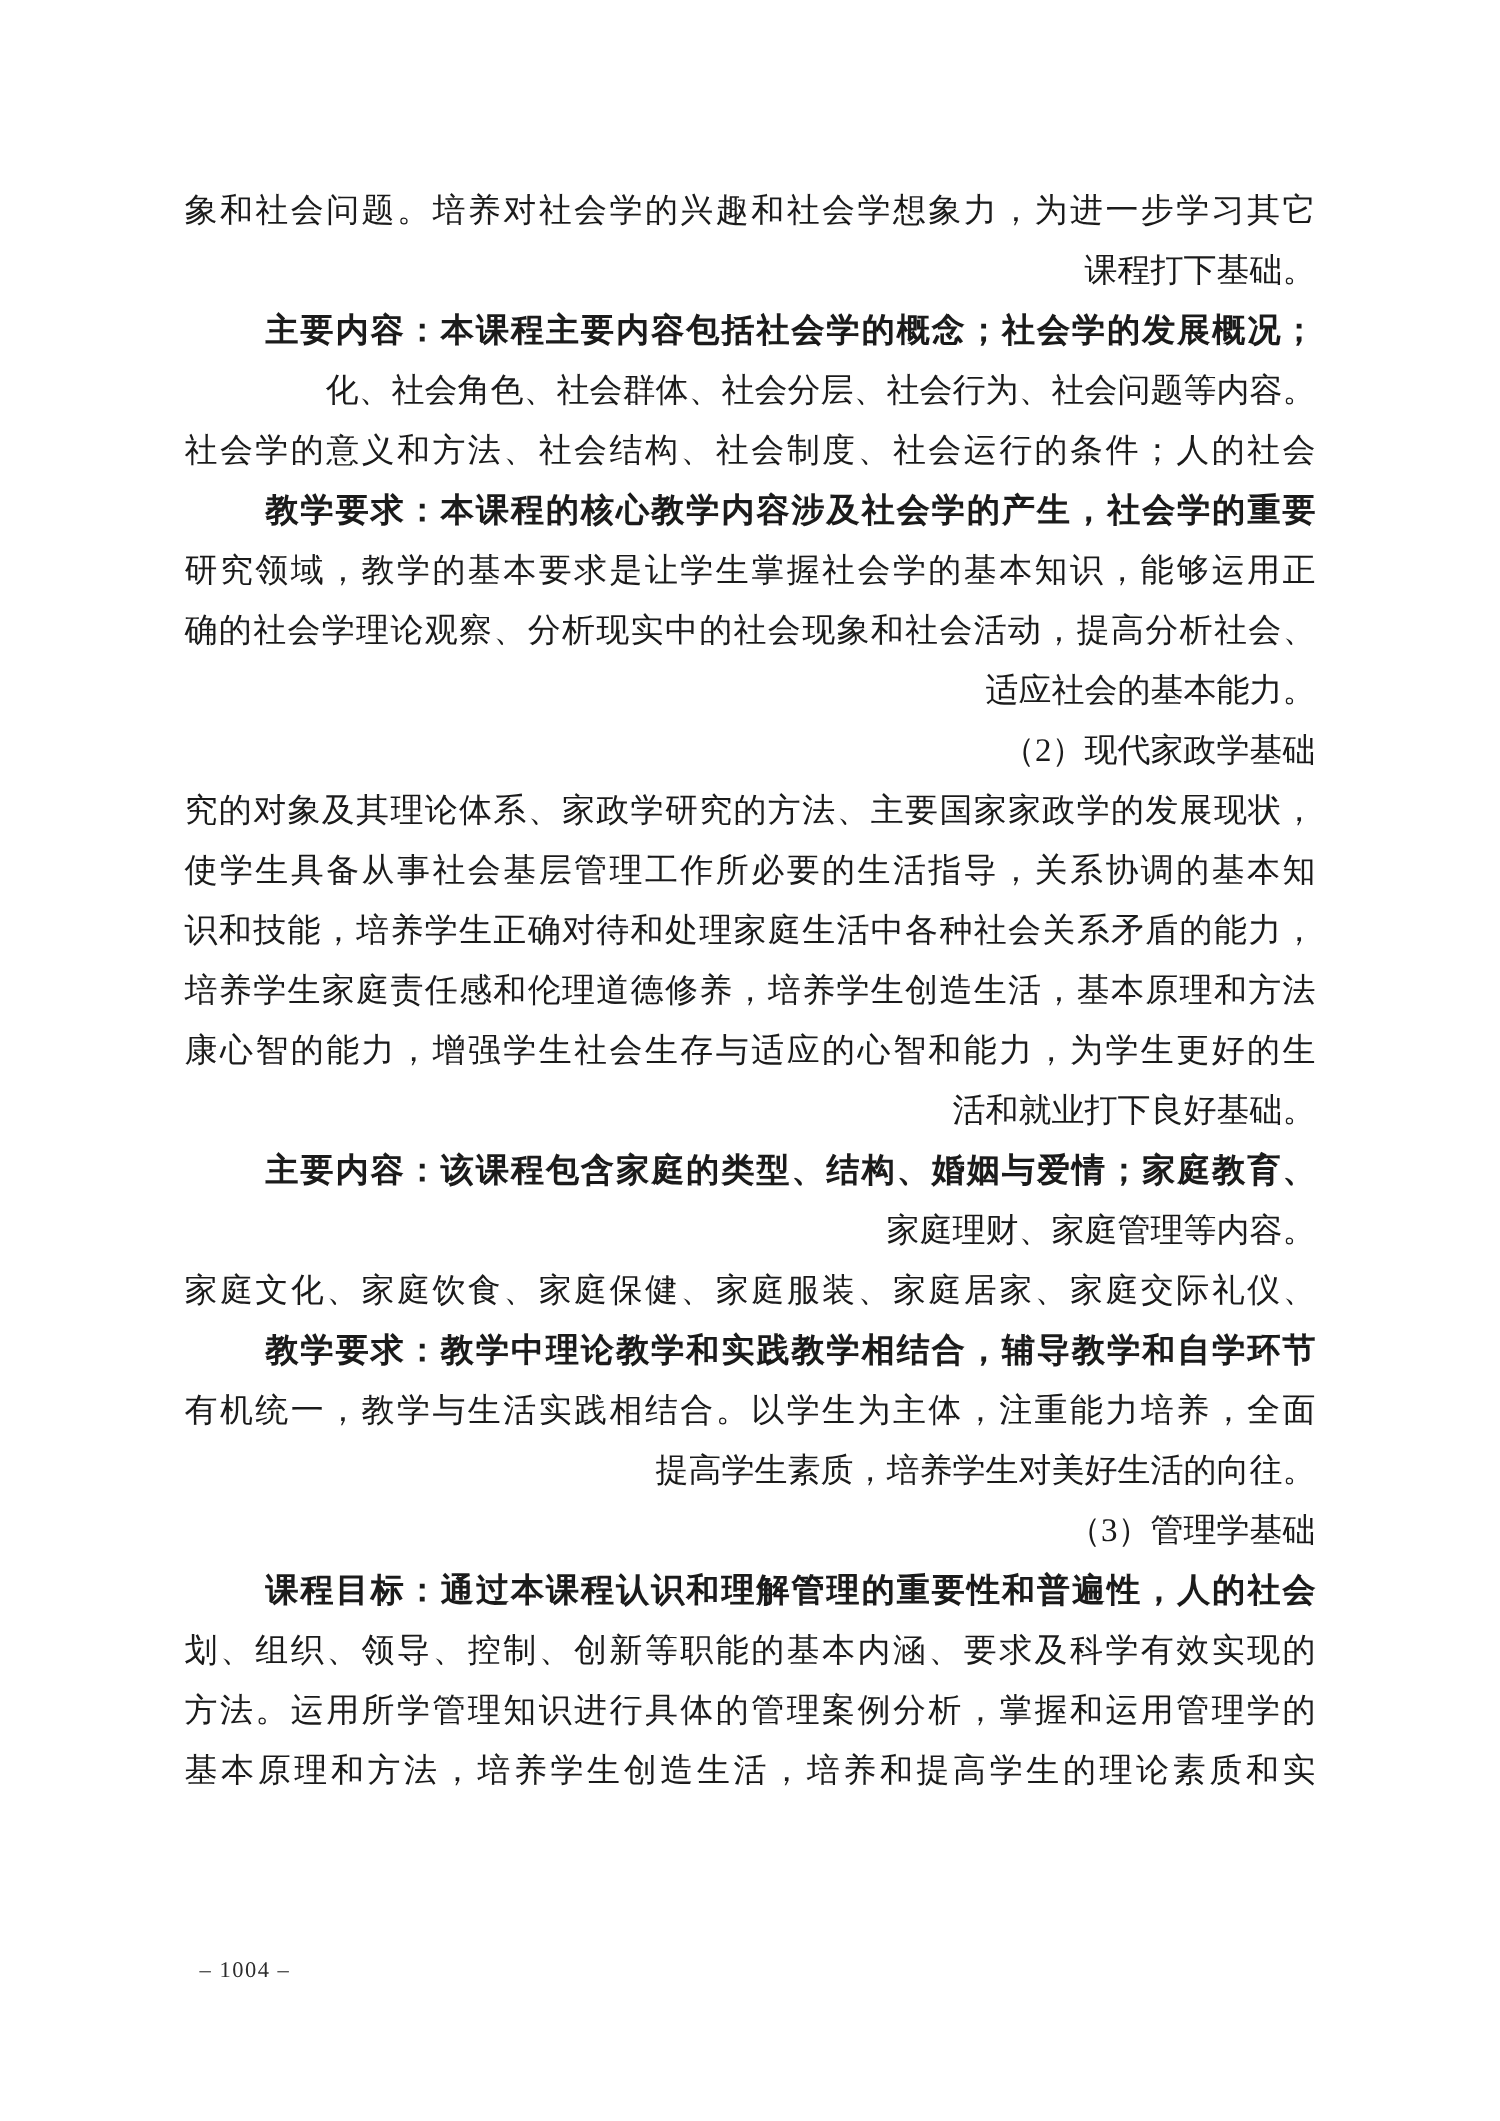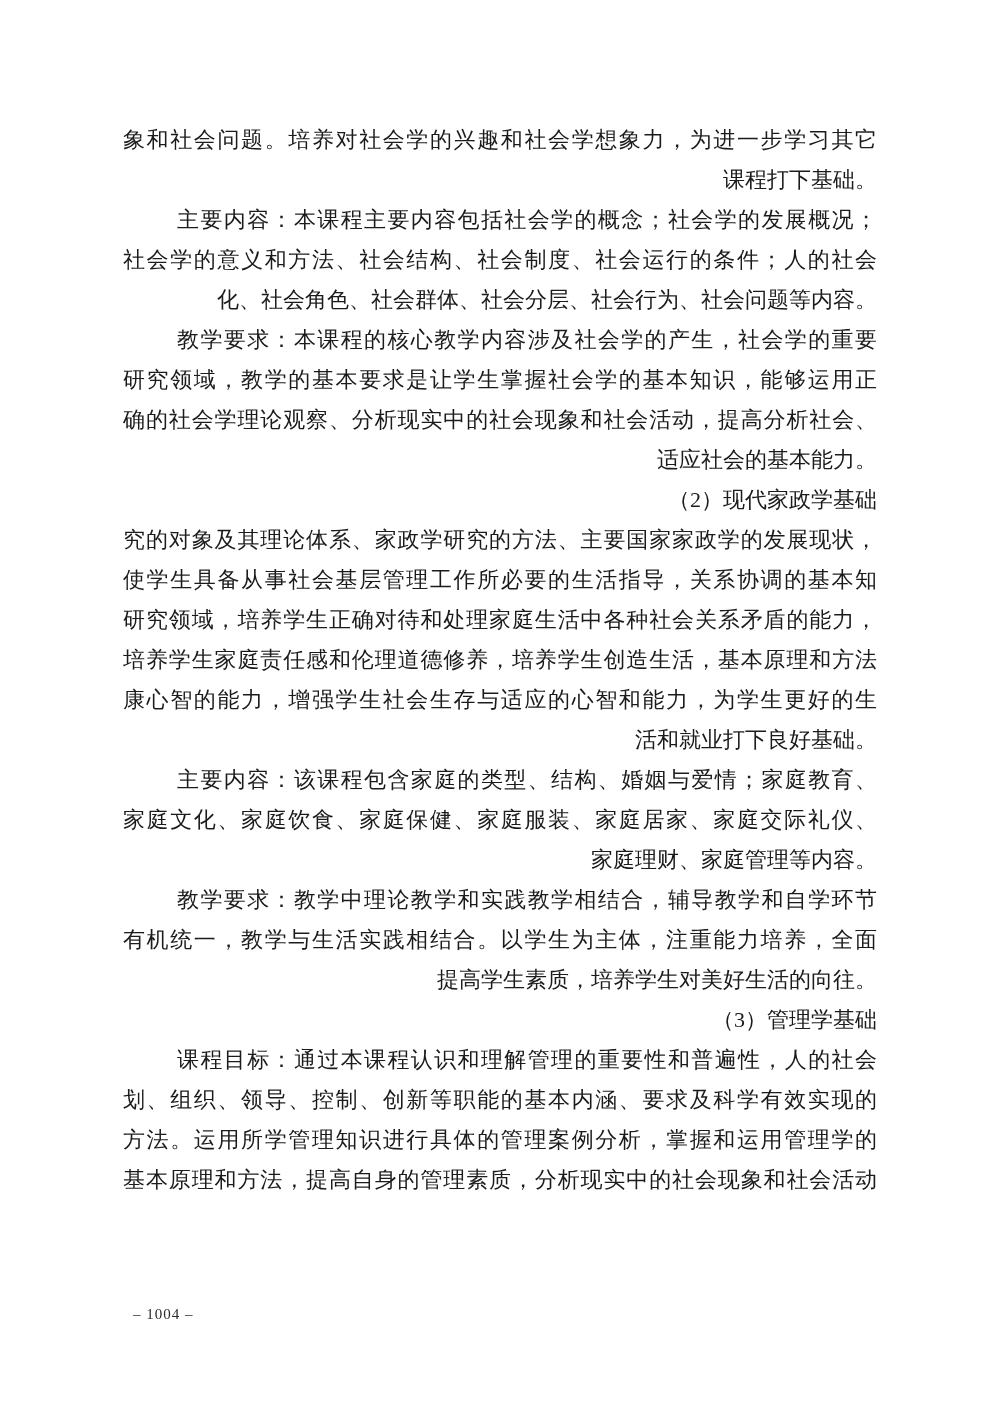--- a/index.html
+++ b/index.html
@@ -29,20 +29,21 @@
     white-space: normal;
     text-align: right;
     color: #1b1b1b;
   }
   .line.just {
     text-align: justify;
     text-align-last: justify;
   }
   .ind-para {
     text-indent: 54px;
+    font-weight: bold;
   }
   .ind-heading {
     text-indent: 40px;
   }
   .pageno {
     position: absolute;
     left: 133px;
     top: 1299px;
     font-size: 15px;
     line-height: 30px;
@@ -52,41 +53,41 @@
 </style>
 </head>
 <body>
 
 <div class="page">
 
   <div class="doc-body">
       <div class="line just">象和社会问题。培养对社会学的兴趣和社会学想象力，为进一步学习其它</div>
       <div class="line">课程打下基础。</div>
       <div class="line ind-para just">主要内容：本课程主要内容包括社会学的概念；社会学的发展概况；</div>
+      <div class="line">化、社会角色、社会群体、社会分层、社会行为、社会问题等内容。</div>
       <div class="line just">社会学的意义和方法、社会结构、社会制度、社会运行的条件；人的社会</div>
-      <div class="line">化、社会角色、社会群体、社会分层、社会行为、社会问题等内容。</div>
       <div class="line ind-para just">教学要求：本课程的核心教学内容涉及社会学的产生，社会学的重要</div>
       <div class="line just">研究领域，教学的基本要求是让学生掌握社会学的基本知识，能够运用正</div>
       <div class="line just">确的社会学理论观察、分析现实中的社会现象和社会活动，提高分析社会、</div>
       <div class="line">适应社会的基本能力。</div>
       <div class="line ind-heading">（2）现代家政学基础</div>
       <div class="line just">究的对象及其理论体系、家政学研究的方法、主要国家家政学的发展现状，</div>
       <div class="line just">使学生具备从事社会基层管理工作所必要的生活指导，关系协调的基本知</div>
-      <div class="line just">研究领域，培养学生正确对待和处理家庭生活中各种社会关系矛盾的能力，</div>
+      <div class="line just">识和技能，培养学生正确对待和处理家庭生活中各种社会关系矛盾的能力，</div>
       <div class="line just">培养学生家庭责任感和伦理道德修养，培养学生创造生活，基本原理和方法</div>
       <div class="line just">康心智的能力，增强学生社会生存与适应的心智和能力，为学生更好的生</div>
       <div class="line">活和就业打下良好基础。</div>
       <div class="line ind-para just">主要内容：该课程包含家庭的类型、结构、婚姻与爱情；家庭教育、</div>
+      <div class="line">家庭理财、家庭管理等内容。</div>
       <div class="line just">家庭文化、家庭饮食、家庭保健、家庭服装、家庭居家、家庭交际礼仪、</div>
-      <div class="line">家庭理财、家庭管理等内容。</div>
       <div class="line ind-para just">教学要求：教学中理论教学和实践教学相结合，辅导教学和自学环节</div>
       <div class="line just">有机统一，教学与生活实践相结合。以学生为主体，注重能力培养，全面</div>
       <div class="line">提高学生素质，培养学生对美好生活的向往。</div>
       <div class="line ind-heading">（3）管理学基础</div>
       <div class="line ind-para just">课程目标：通过本课程认识和理解管理的重要性和普遍性，人的社会</div>
       <div class="line just">划、组织、领导、控制、创新等职能的基本内涵、要求及科学有效实现的</div>
       <div class="line just">方法。运用所学管理知识进行具体的管理案例分析，掌握和运用管理学的</div>
-      <div class="line just">基本原理和方法，提高自身的管理素质，分析现实中的社会现象和社会活动</div>
+      <div class="line just">基本原理和方法，培养学生创造生活，培养和提高学生的理论素质和实</div>
     </div>
 
   <div class="pageno">– 1004 –</div>
 
 </div>
 
 </body></html>

